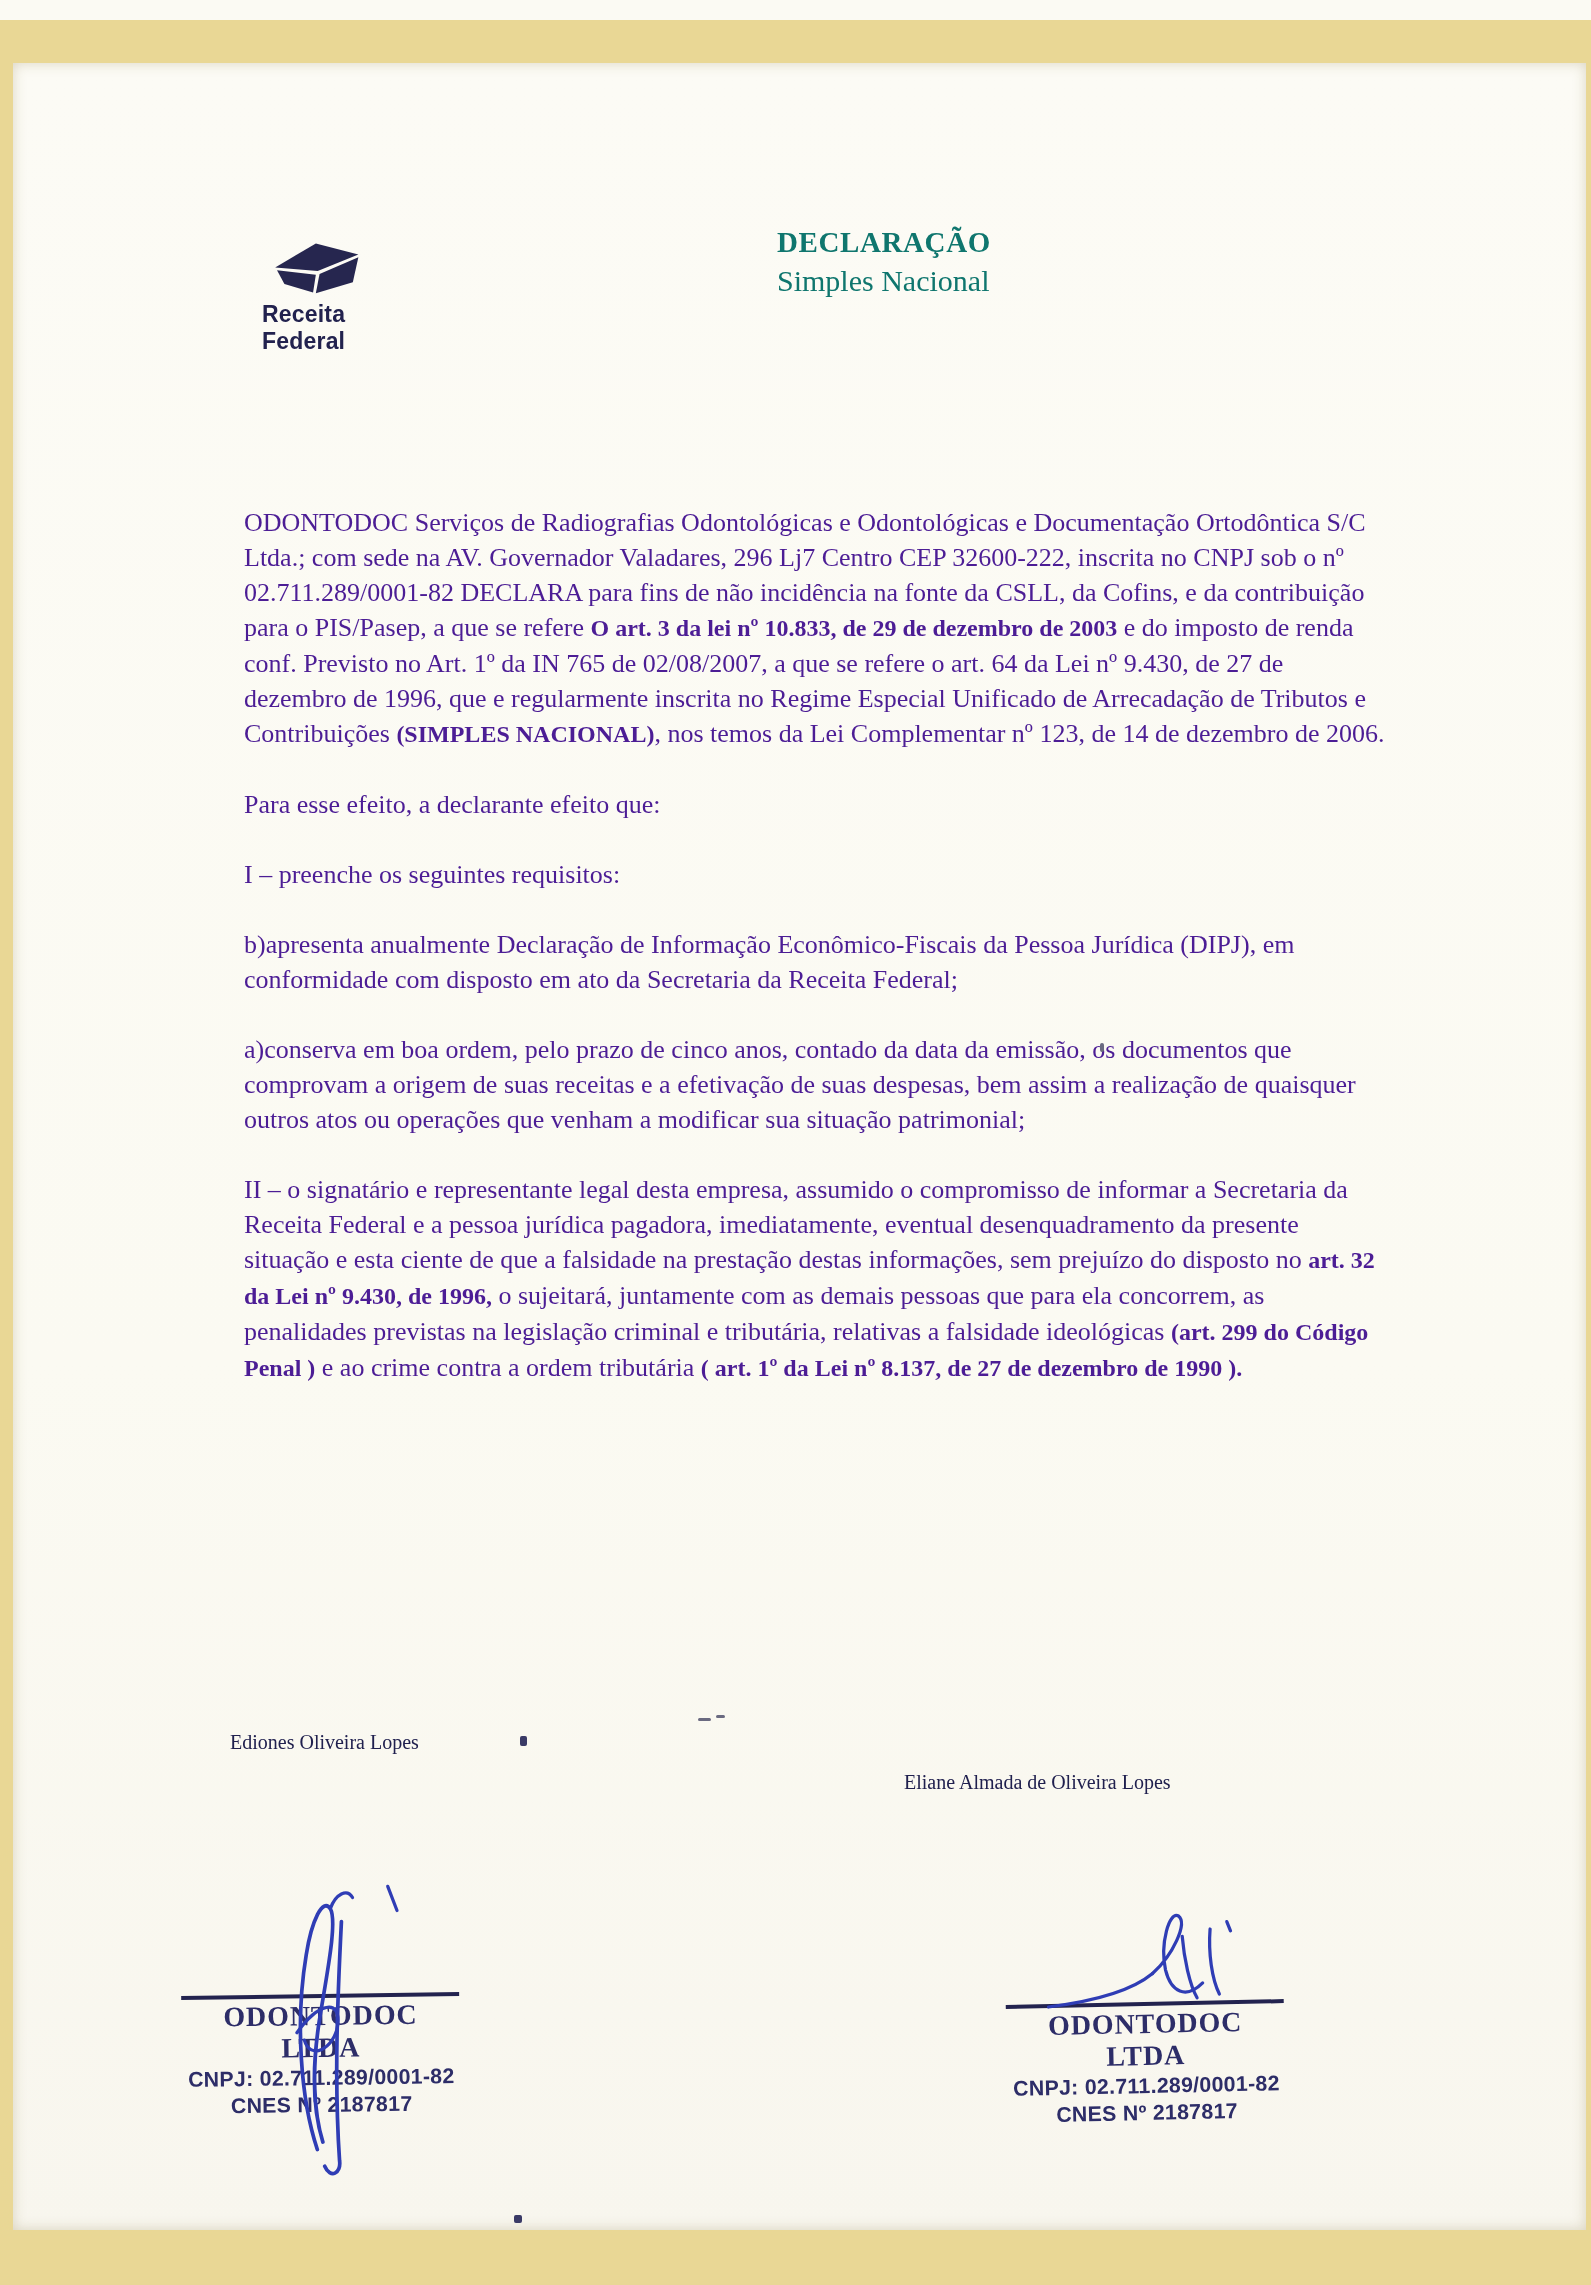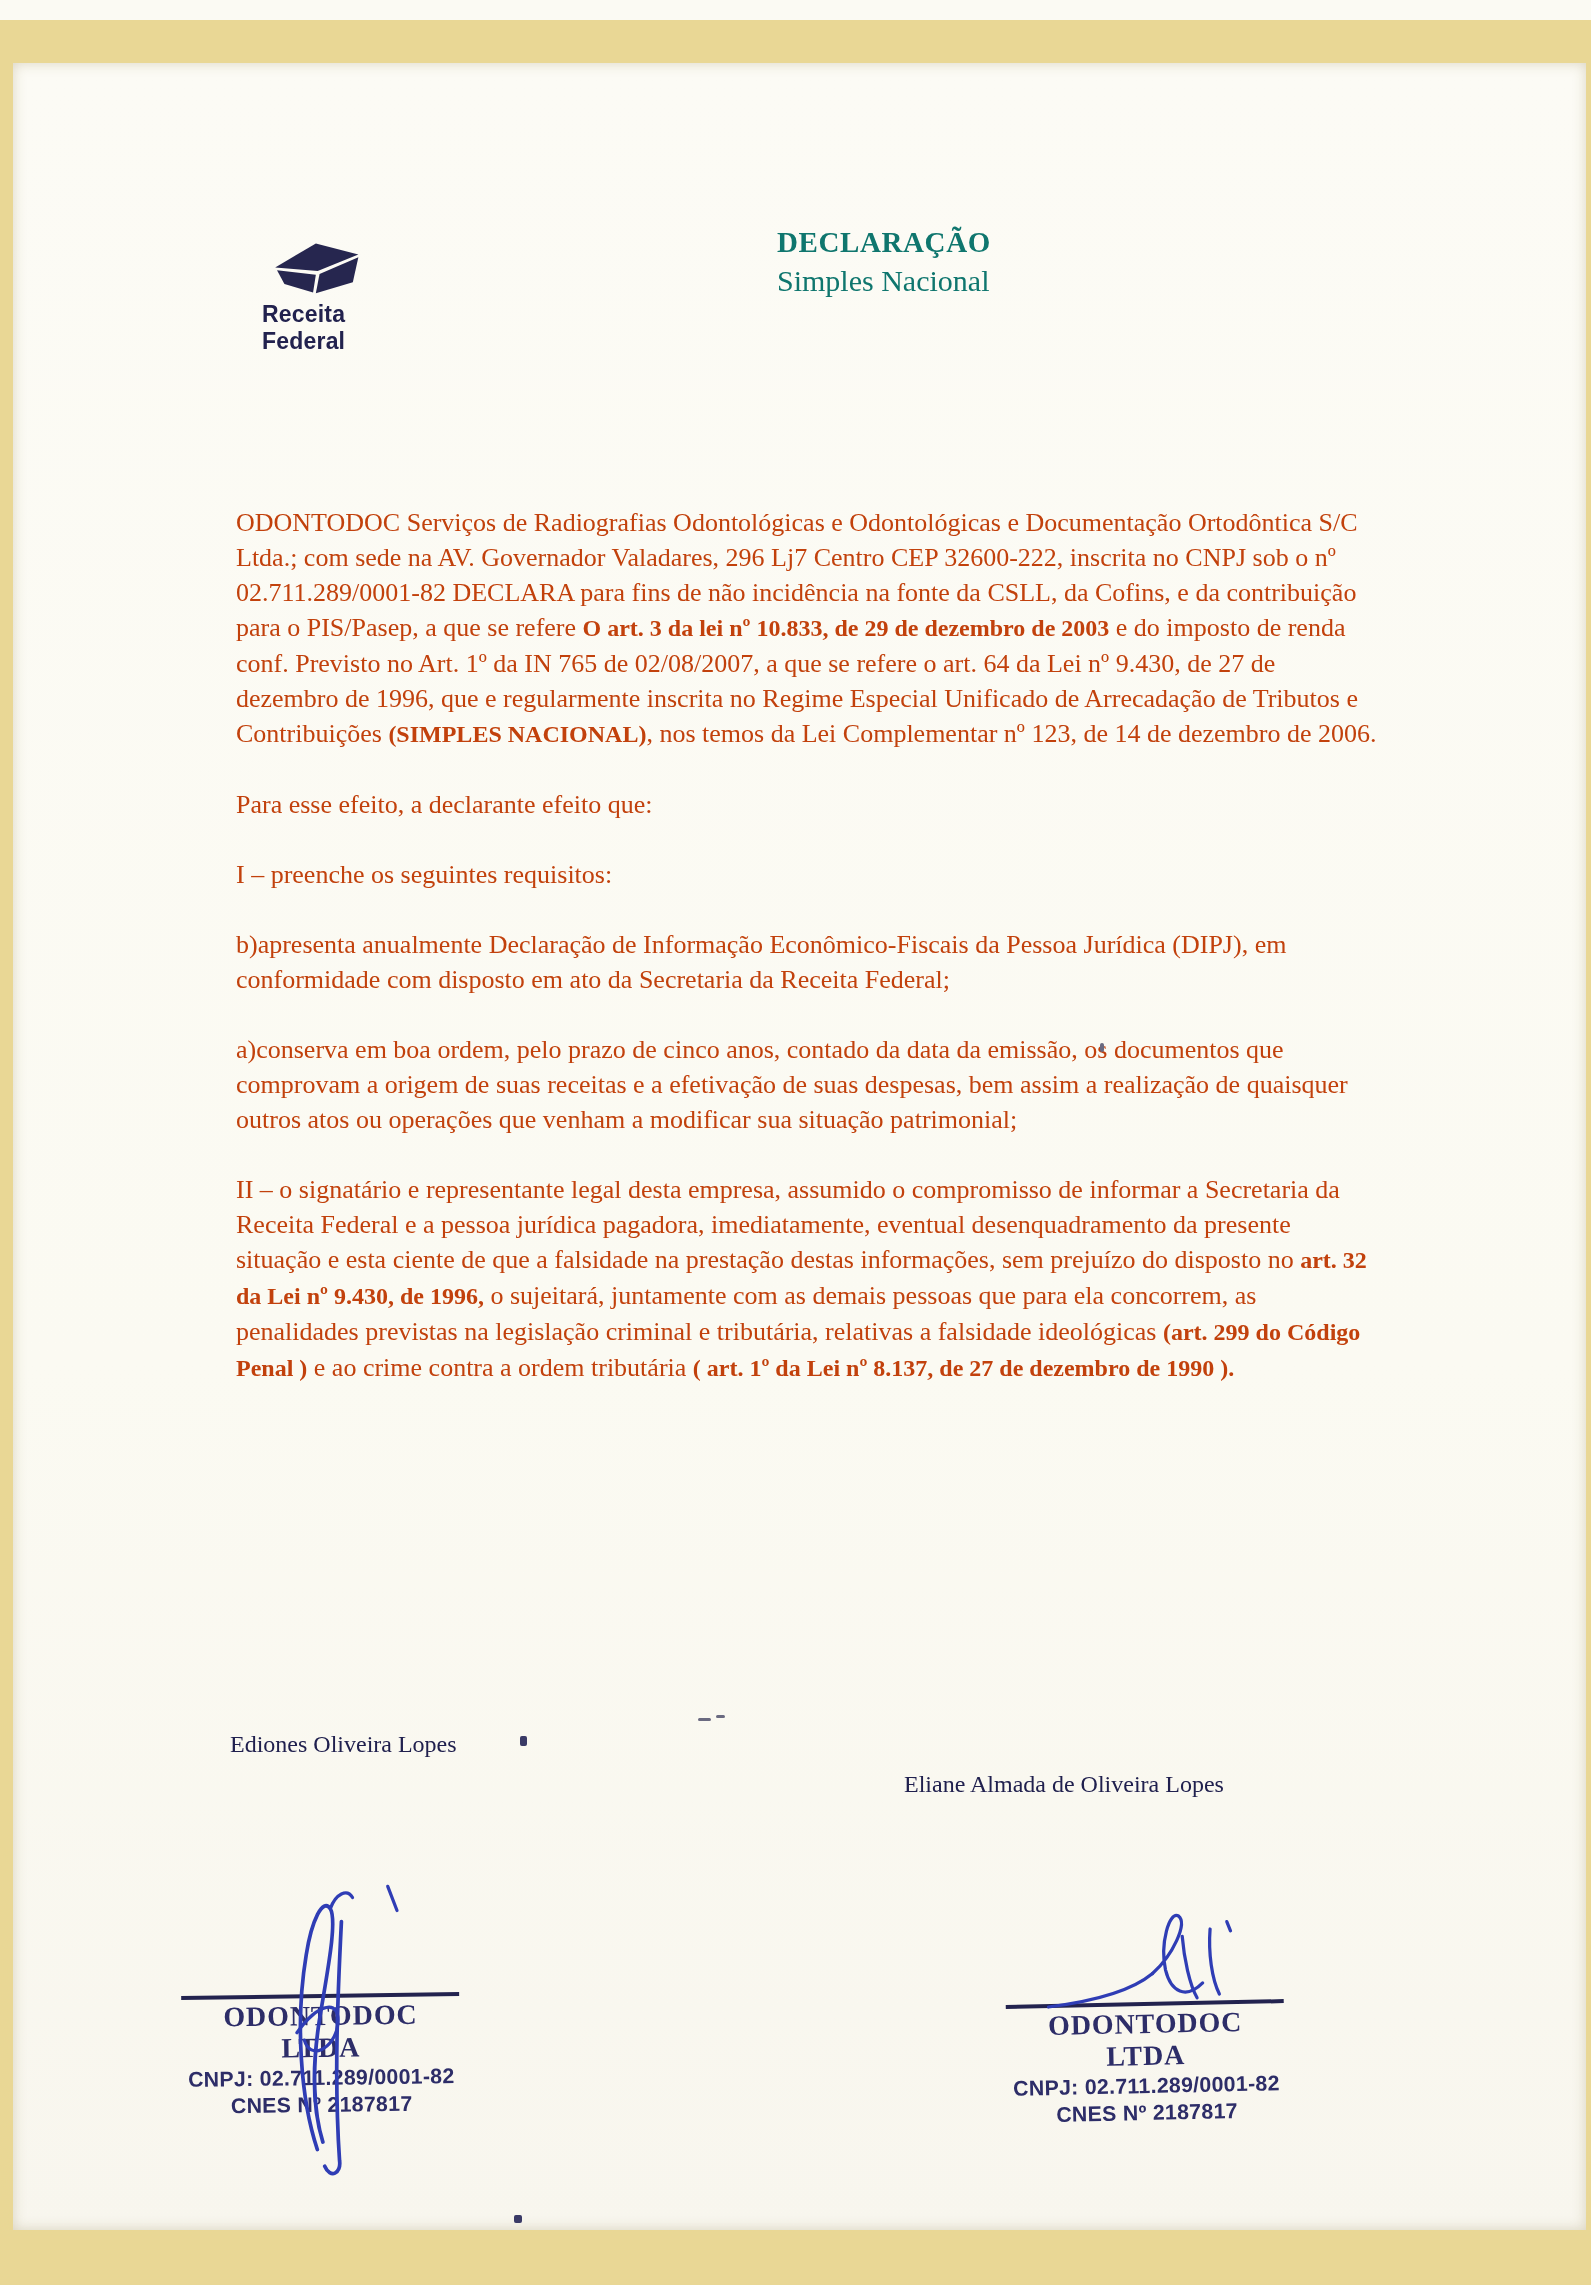--- a/index.html
+++ b/index.html
@@ -15,27 +15,27 @@
   
   .logo { position:absolute; left:262px; top:236px; width:158px; }
   .logo svg { display:block; }
   .logo-word { margin-top:3.7px; font-family:"Liberation Sans", sans-serif; font-weight:bold;
                font-size:23px; color:#22224e; letter-spacing:0.2px; }
   .title-block { position:absolute; left:777px; top:226px; color:#0f766e; }
   .title { font-size:29px; font-weight:bold; letter-spacing:0.6px; }
   .subtitle { font-size:30px; margin-top:4.6px; }
 
   
-  .doc-text { position:absolute; left:236px; top:505px; width:1143px;
-              font-size:26px; line-height:35px; color:#c2410c; }
+  .doc-text { position:absolute; left:244px; top:505px; width:1143px;
+              font-size:26px; line-height:35px; color:#4c1d95; }
   .doc-text p { margin:0 0 35px 0; }
   .b { font-weight:bold; font-size:24px; }
 
   
-  .signer { position:absolute; top:1731px; font-size:24px; color:#20204e; white-space:nowrap; }
+  .signer { position:absolute; top:1731px; font-size:20px; color:#20204e; white-space:nowrap; }
   .signer.left { left:230px; }
   .signer.right { left:904px;margin-top:40px; }
 
   
   .stamp { position:absolute; width:278px; text-align:center; color:#2d2d68; }
   .stamp.left  { left:182px;  top:1994px; transform:rotate(-0.8deg); }
   .stamp.right { left:1007px; top:2002px; transform:rotate(-1.2deg); }
   .stamp .rule { height:3.7px; background:#23234f; margin-bottom:2.8px; }
   .stamp .company { font-family:"Liberation Serif", serif; font-weight:bold; font-size:28px; letter-spacing:0.9px; }
   .stamp .cnpj, .stamp .cnes { font-family:"Liberation Sans", sans-serif; font-weight:bold;

